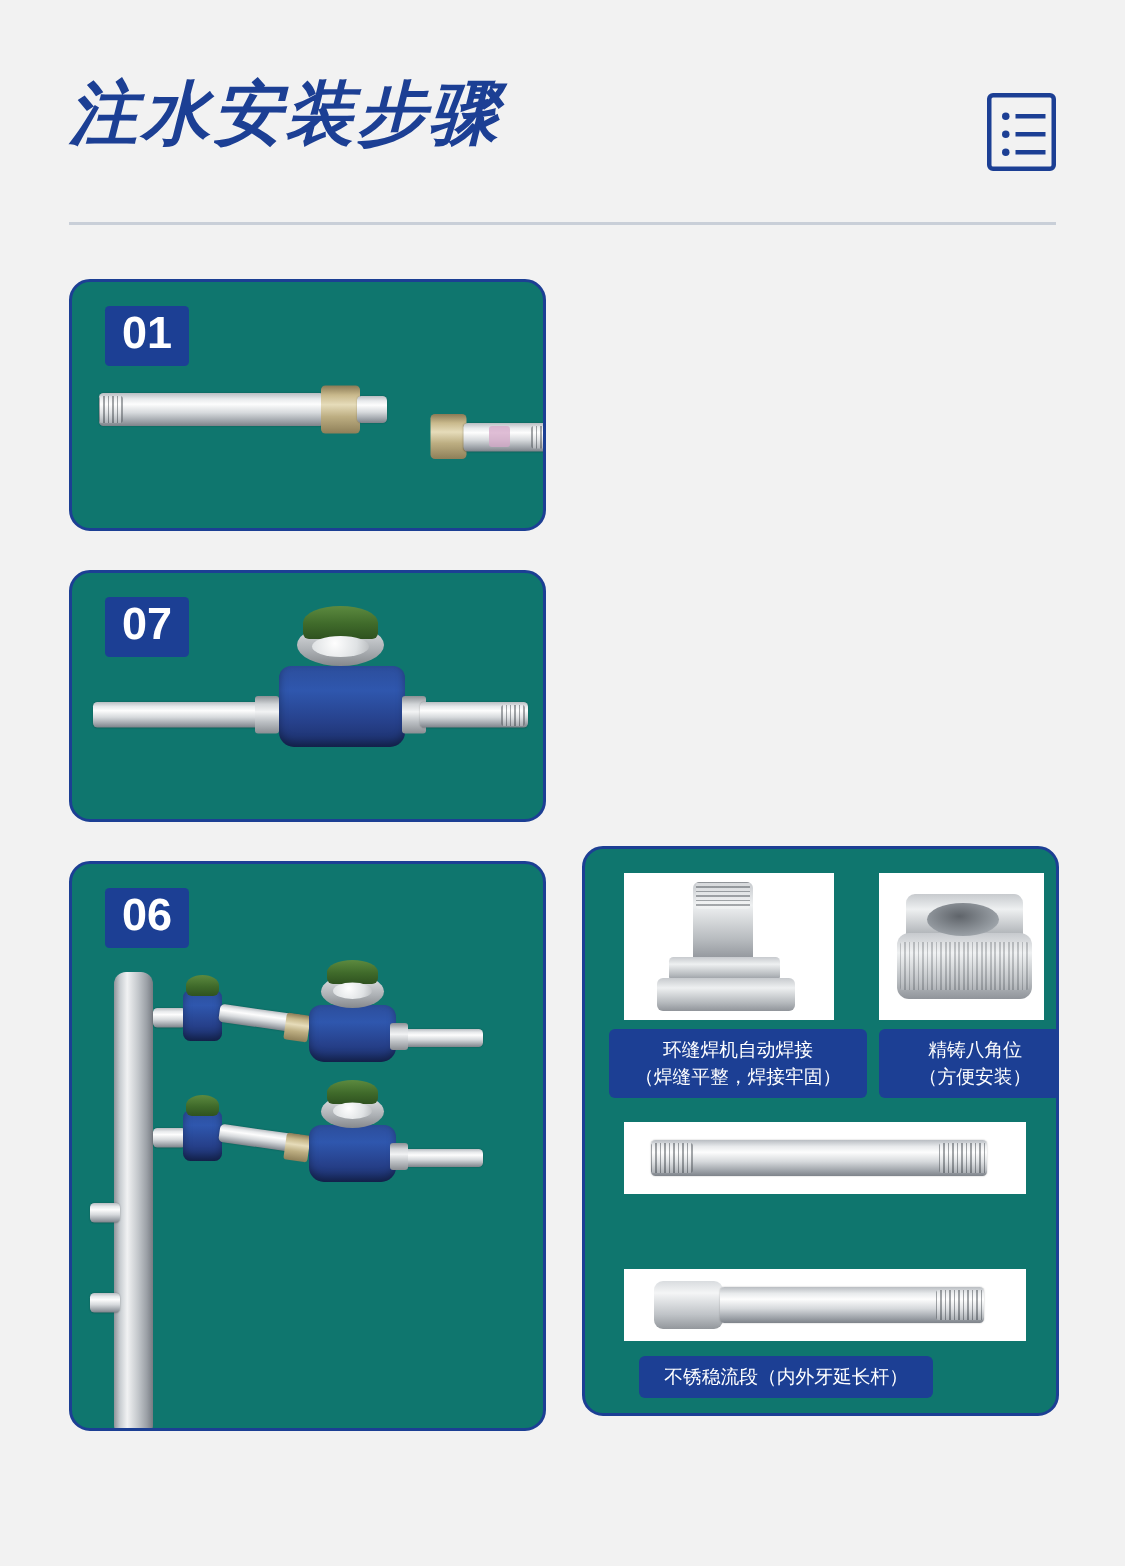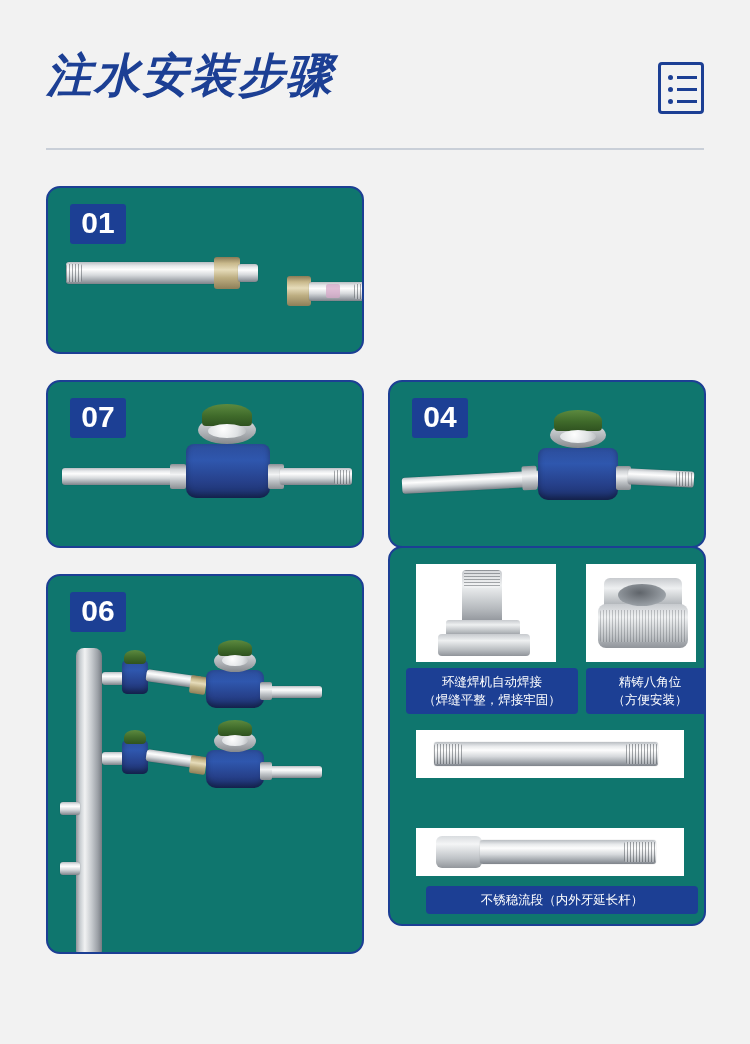--- a/index.html
+++ b/index.html
@@ -86,21 +86,21 @@
     border-radius: 3px;
     text-align: center;
     z-index: 5;
   }
 
   .c1 { left: 46px;  top: 186px; width: 318px; height: 168px; }
   .c2 { left: 388px; top: 186px; width: 318px; height: 168px; }
   .c3 { left: 46px;  top: 380px; width: 318px; height: 168px; }
   .c4 { left: 388px; top: 380px; width: 318px; height: 168px; }
   .c5 { left: 46px;  top: 574px; width: 318px; height: 380px; }
-  .c6 { left: 388px; top: 546px; width: 318px; height: 380px; padding-left: 24px; }
+  .c6 { left: 388px; top: 564px; width: 318px; height: 380px; padding-left: 24px; }
 
   
   .ph { position: absolute; }
 
   
   .pipe {
     position: absolute;
     border-radius: 3px;
     background: linear-gradient(to bottom,
       #b9bdc2 0%, #e8eaec 18%, #fdfdfd 34%,
@@ -241,34 +241,20 @@
       <div class="meter-body" style="left:138px; top:62px; width:84px; height:54px;"></div>
       <div class="meter-ring" style="left:150px; top:34px; width:58px; height:28px;"></div>
       <div class="meter-cap" style="left:154px; top:22px; width:50px; height:22px;"></div>
       <div class="meter-dial" style="left:160px; top:42px; width:38px; height:14px;"></div>
       <div class="nut" style="left:220px; top:82px; width:16px; height:25px;"></div>
       <div class="pipe" style="left:232px; top:86px; width:72px; height:17px;"></div>
       <div class="threads" style="left:286px; top:88px; width:16px; height:14px;"></div>
     </div>
   </div>
 
-  <div class="card c4">
-    <div class="badge">04</div>
-    <div>
-      <div class="pipe" style="left:12px; top:92px; width:146px; height:16px; transform:rotate(-3deg);"></div>
-      <div class="nut" style="left:132px; top:84px; width:15px; height:24px; transform:rotate(-3deg);"></div>
-      <div class="meter-body" style="left:148px; top:66px; width:80px; height:52px;"></div>
-      <div class="meter-ring" style="left:160px; top:40px; width:56px; height:26px;"></div>
-      <div class="meter-cap" style="left:164px; top:28px; width:48px; height:21px;"></div>
-      <div class="meter-dial" style="left:170px; top:48px; width:36px; height:13px;"></div>
-      <div class="nut" style="left:226px; top:84px; width:15px; height:24px;"></div>
-      <div class="pipe" style="left:238px; top:88px; width:66px; height:16px; transform:rotate(3deg);"></div>
-      <div class="threads" style="left:286px; top:90px; width:16px; height:14px; transform:rotate(3deg);"></div>
-    </div>
-  </div>
 
   <div class="card c5">
     <div class="badge">06</div>
     <div>
 
       <div class="manifold" style="left:28px; top:72px; width:26px; height:310px;"></div>
       <div class="pipe" style="left:12px; top:226px; width:20px; height:13px;"></div>
       <div class="pipe" style="left:12px; top:286px; width:20px; height:13px;"></div>
 
       <div class="pipe" style="left:54px; top:96px; width:22px; height:13px;"></div>
@@ -321,16 +307,16 @@
       <div class="pipe" style="left:18px; top:12px; width:224px; height:24px;"></div>
       <div class="threads" style="left:18px; top:14px; width:28px; height:20px;"></div>
       <div class="threads" style="left:210px; top:14px; width:32px; height:20px;"></div>
     </div>
 
     <div class="photo-box" style="left:26px; top:280px; width:268px; height:48px;">
       <div class="hex-nut" style="left:20px; top:8px; width:46px; height:32px;"></div>
       <div class="pipe" style="left:64px; top:12px; width:176px; height:24px;"></div>
       <div class="threads" style="left:208px; top:14px; width:32px; height:20px;"></div>
     </div>
-    <div class="caption" style="left:36px; top:338px; width:272px; height:28px; line-height:18px;">不锈稳流段（内外牙延长杆）</div>
+    <div class="caption" style="left:36px; top:338px; width:196px; height:28px; line-height:18px;">不锈稳流段（内外牙延长杆）</div>
   </div>
 
 </div>
 
 </body></html>

